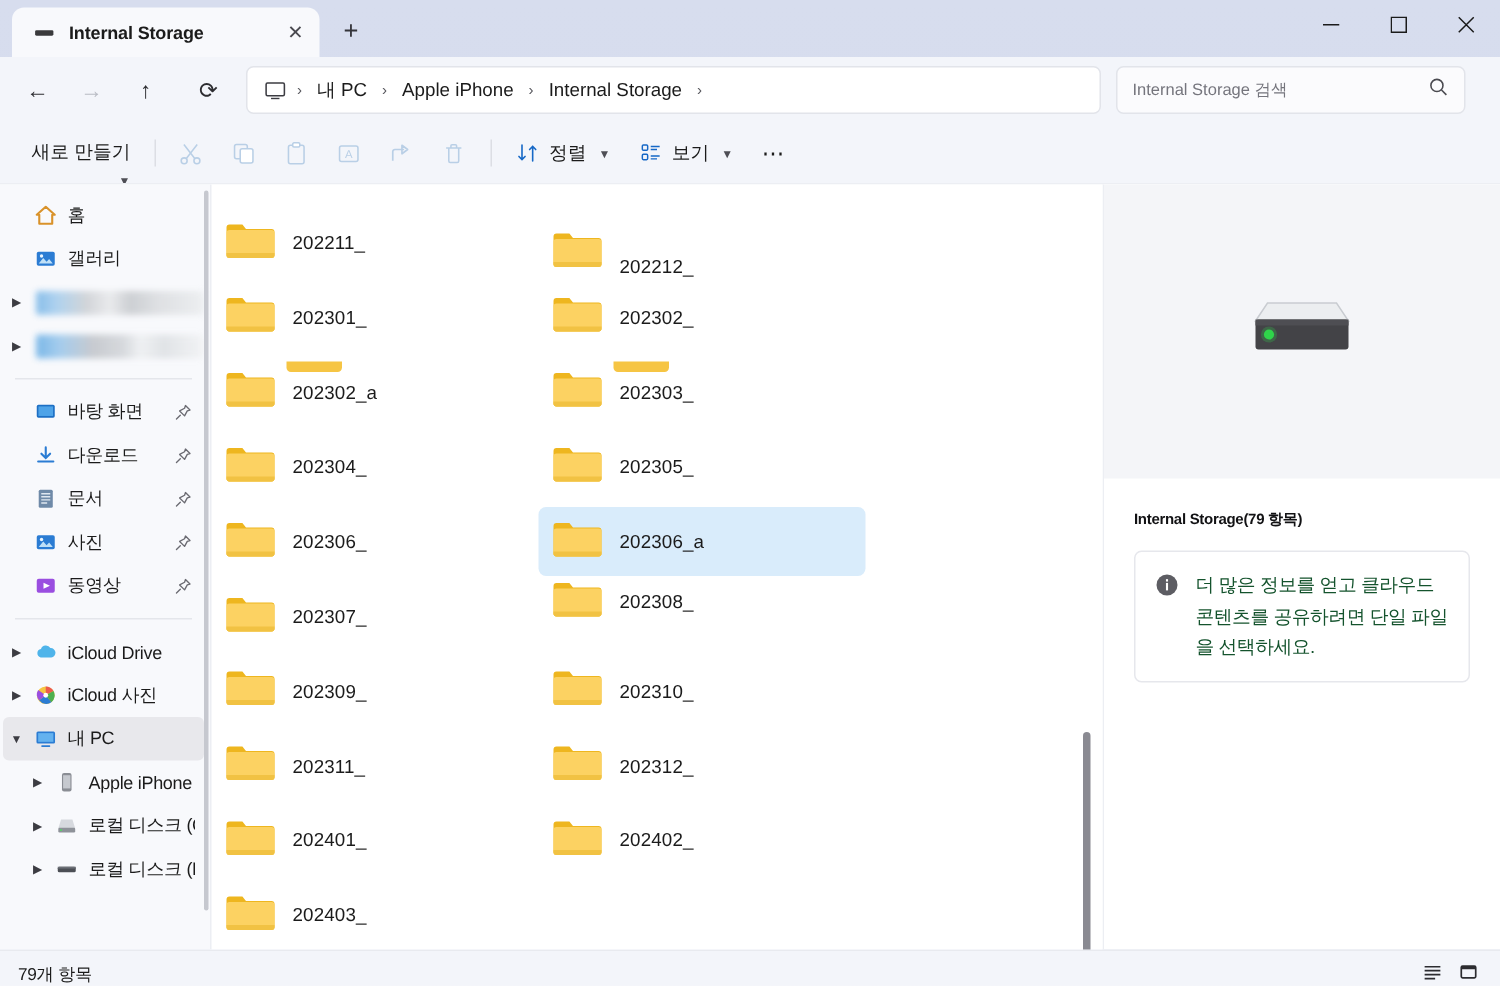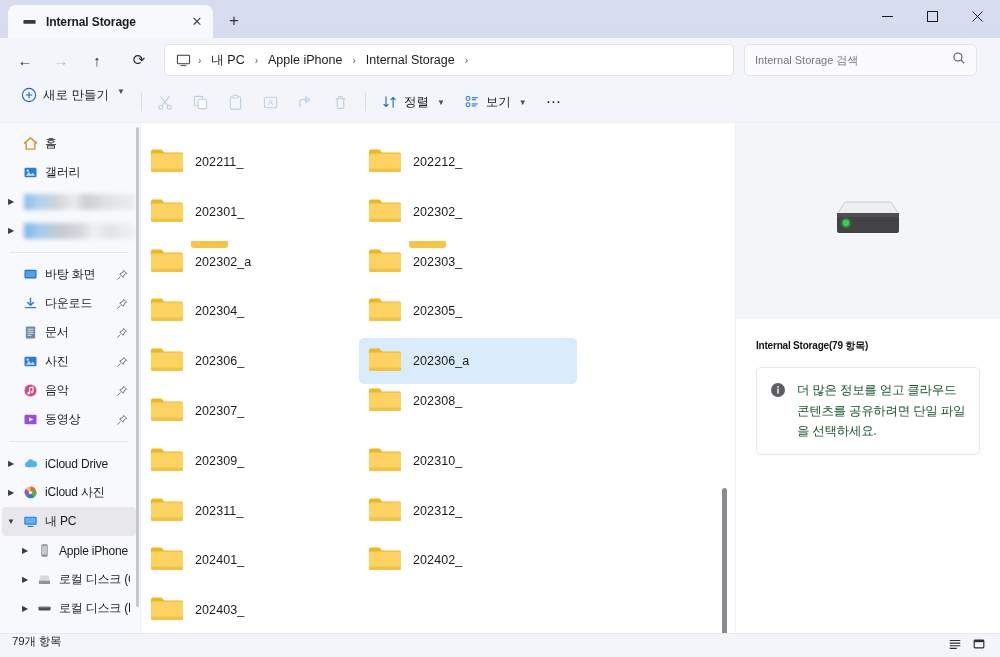--- a/index.html
+++ b/index.html
@@ -82,22 +82,22 @@
     font-family: "Liberation Sans", "DejaVu Sans", sans-serif;
   }
   .searchbox input::placeholder { color: #75757d; }
 
   
   .commandbar {
     height: 40px; flex: 0 0 40px; display: flex; align-items: center;
     padding: 0 10px 0 12px; background: #f3f5fa; gap: 1px;
   }
   .cmd-new {
-    height: 30px; display: flex; align-items: flex-start; gap: 6px;
-    padding: 0 9px; border-radius: 5px; font-size: 12.5px; color: #1b1b1b;
+    height: 30px; display: flex; align-items: flex-end; gap: 6px;
+    padding: 0 9px; border-radius: 5px; font-size: 12.5px; color: #1b1b1b; flex-direction: column;
   }
   .cmd-ico {
     width: 34px; height: 30px; border-radius: 5px; display: flex;
     align-items: center; justify-content: center;
   }
   .cmd-text {
     height: 30px; display: flex; align-items: center; gap: 6px;
     padding: 0 9px; border-radius: 5px; font-size: 12.5px; color: #1b1b1b;
   }
   .cmd-sep { width: 1px; height: 18px; background: #dcdee4; margin: 0 6px; }
@@ -210,21 +210,21 @@
     display: flex; gap: 11px; align-items: flex-start;
   }
   .det-info-ico { flex: 0 0 16px; margin-top: 2px; }
   .det-info-text {
     font-size: 12.5px; color: #14532d; line-height: 1.65; letter-spacing: -0.3px;
   }
 
   
   .statusbar {
     height: 24px; flex: 0 0 24px; background: #f3f5fa; display: flex;
-    align-items: flex-start; padding: 0 10px 0 12px;
+    align-items: flex-end; padding: 0 10px 0 12px;
     border-top: 1px solid #e8eaef;
   }
   .status-text { font-size: 11.5px; color: #1b1b1b; flex: 1; letter-spacing: -0.2px; }
   .status-btn {
     width: 22px; height: 19px; display: flex; align-items: center;
     justify-content: center; border-radius: 3px; margin-left: 2px;
   }
 </style>
 </head>
 <body>
@@ -465,38 +465,20 @@
               <svg width="12" height="12" viewBox="0 0 16 16">
                 <path d="M10.2 1.8 L14.2 5.8 L11.8 6.6 L9.4 11 L5 6.6 L9.4 4.2 Z" fill="none" stroke="#6b6b72" stroke-width="1.2" stroke-linejoin="round"></path>
                 <path d="M5.6 10.4 L2.2 13.8" stroke="#6b6b72" stroke-width="1.2" stroke-linecap="round"></path>
               </svg>
             </span>
           </div>
           <div class="nav-item">
             <span class="nav-arrow blank">▶</span>
             <span class="nav-ico">
               <svg width="15" height="15" viewBox="0 0 16 16">
-                <circle cx="8" cy="8" r="6.4" fill="#e0437f"></circle>
-                <path d="M7 10.6 V5.2 L10.6 4.2 V9.6" fill="none" stroke="#fff" stroke-width="1.2"></path>
-                <circle cx="6.1" cy="10.7" r="1.5" fill="#fff"></circle>
-                <circle cx="9.7" cy="9.7" r="1.5" fill="#fff"></circle>
-              </svg>
-            </span>
-            <span class="nav-label">음악</span>
-            <span class="nav-pin">
-              <svg width="12" height="12" viewBox="0 0 16 16">
-                <path d="M10.2 1.8 L14.2 5.8 L11.8 6.6 L9.4 11 L5 6.6 L9.4 4.2 Z" fill="none" stroke="#6b6b72" stroke-width="1.2" stroke-linejoin="round"></path>
-                <path d="M5.6 10.4 L2.2 13.8" stroke="#6b6b72" stroke-width="1.2" stroke-linecap="round"></path>
-              </svg>
-            </span>
-          </div>
-          <div class="nav-item">
-            <span class="nav-arrow blank">▶</span>
-            <span class="nav-ico">
-              <svg width="15" height="15" viewBox="0 0 16 16">
                 <rect x="1.6" y="3" width="12.8" height="10" rx="1.4" fill="#9a4ee0"></rect>
                 <path d="M6.4 5.8 L11 8 L6.4 10.2 Z" fill="#fff"></path>
               </svg>
             </span>
             <span class="nav-label">동영상</span>
             <span class="nav-pin">
               <svg width="12" height="12" viewBox="0 0 16 16">
                 <path d="M10.2 1.8 L14.2 5.8 L11.8 6.6 L9.4 11 L5 6.6 L9.4 4.2 Z" fill="none" stroke="#6b6b72" stroke-width="1.2" stroke-linejoin="round"></path>
                 <path d="M5.6 10.4 L2.2 13.8" stroke="#6b6b72" stroke-width="1.2" stroke-linecap="round"></path>
               </svg>
@@ -649,21 +631,21 @@
             <span class="cell-name">202401_</span>
           </div>
           <div class="cell" style="left: 0px; top: 464.2px;">
             <span><svg width="34" height="28" viewBox="0 0 34 28">
   <path d="M1 5.6 A2 2 0 0 1 3 3.6 H11.6 L14 6.6 H31 A2 2 0 0 1 33 8.6 V24 A2 2 0 0 1 31 26 H3 A2 2 0 0 1 1 24 Z" fill="#eeb61f"></path>
   <path d="M1 9.4 A2 2 0 0 1 3 7.4 H31 A2 2 0 0 1 33 9.4 V24 A2 2 0 0 1 31 26 H3 A2 2 0 0 1 1 24 Z" fill="#fcd262"></path>
   <path d="M1 22.6 H33 V24 A2 2 0 0 1 31 26 H3 A2 2 0 0 1 1 24 Z" fill="#f1c243"></path>
 </svg></span>
             <span class="cell-name">202403_</span>
           </div>
-          <div class="cell" style="left: 218px; top: 16px;">
+          <div class="cell" style="left: 218px; top: 16px; align-items: flex-end;">
             <span><svg width="34" height="28" viewBox="0 0 34 28">
   <path d="M1 5.6 A2 2 0 0 1 3 3.6 H11.6 L14 6.6 H31 A2 2 0 0 1 33 8.6 V24 A2 2 0 0 1 31 26 H3 A2 2 0 0 1 1 24 Z" fill="#eeb61f"></path>
   <path d="M1 9.4 A2 2 0 0 1 3 7.4 H31 A2 2 0 0 1 33 9.4 V24 A2 2 0 0 1 31 26 H3 A2 2 0 0 1 1 24 Z" fill="#fcd262"></path>
   <path d="M1 22.6 H33 V24 A2 2 0 0 1 31 26 H3 A2 2 0 0 1 1 24 Z" fill="#f1c243"></path>
 </svg></span>
             <span class="cell-name">202212_</span>
           </div>
           <div class="cell" style="left: 218px; top: 65.8px;">
             <span><svg width="34" height="28" viewBox="0 0 34 28">
   <path d="M1 5.6 A2 2 0 0 1 3 3.6 H11.6 L14 6.6 H31 A2 2 0 0 1 33 8.6 V24 A2 2 0 0 1 31 26 H3 A2 2 0 0 1 1 24 Z" fill="#eeb61f"></path>

